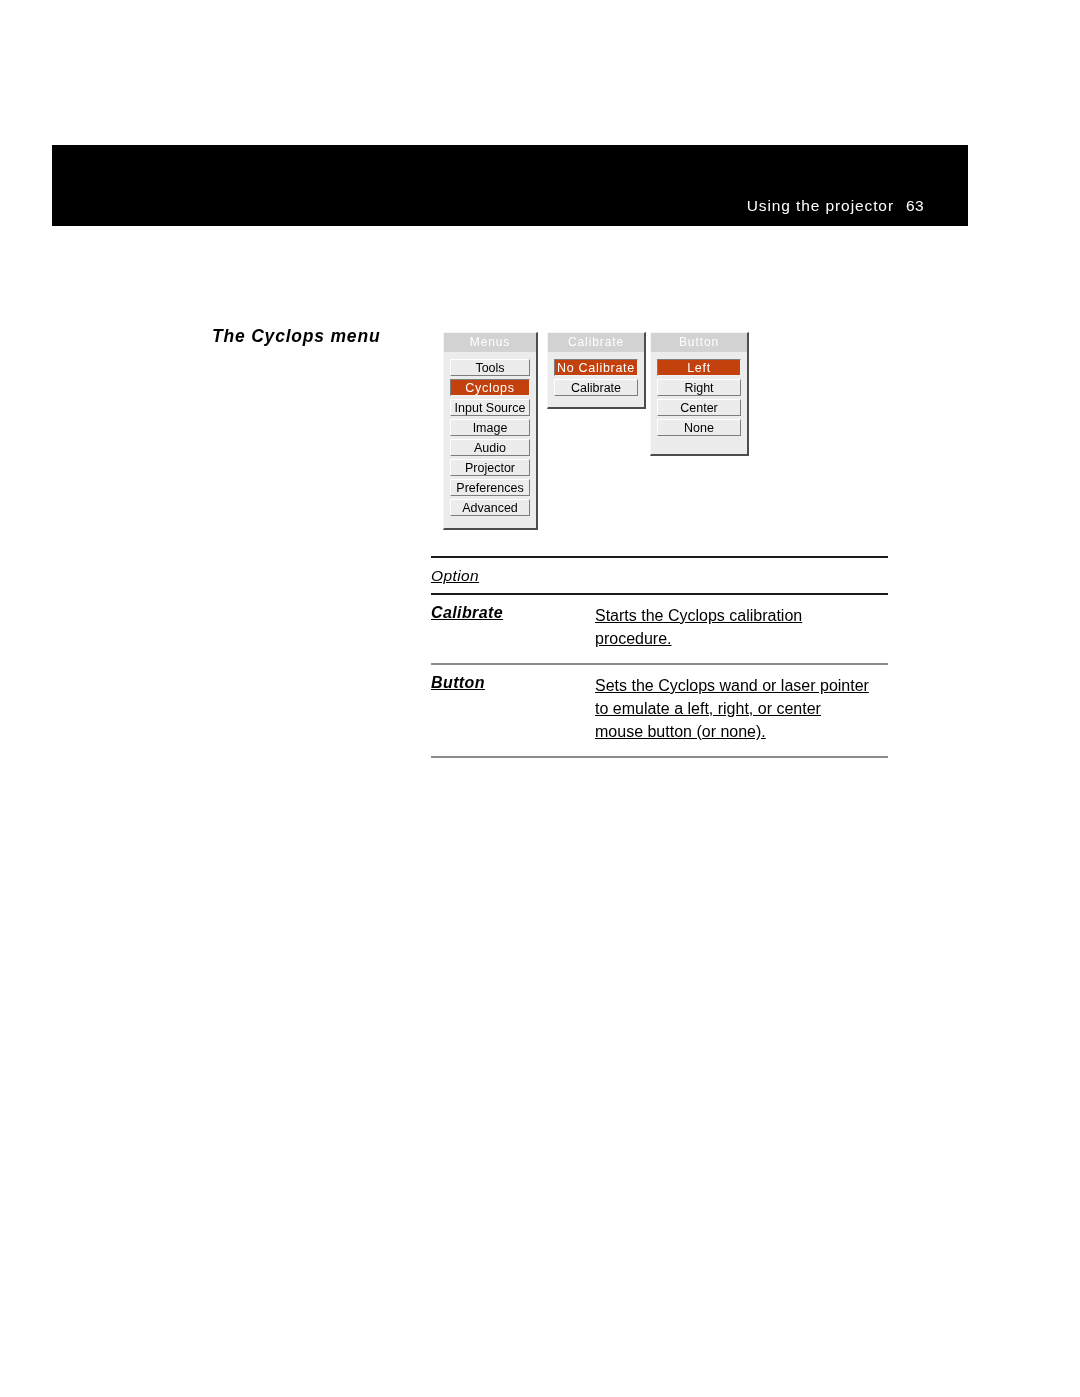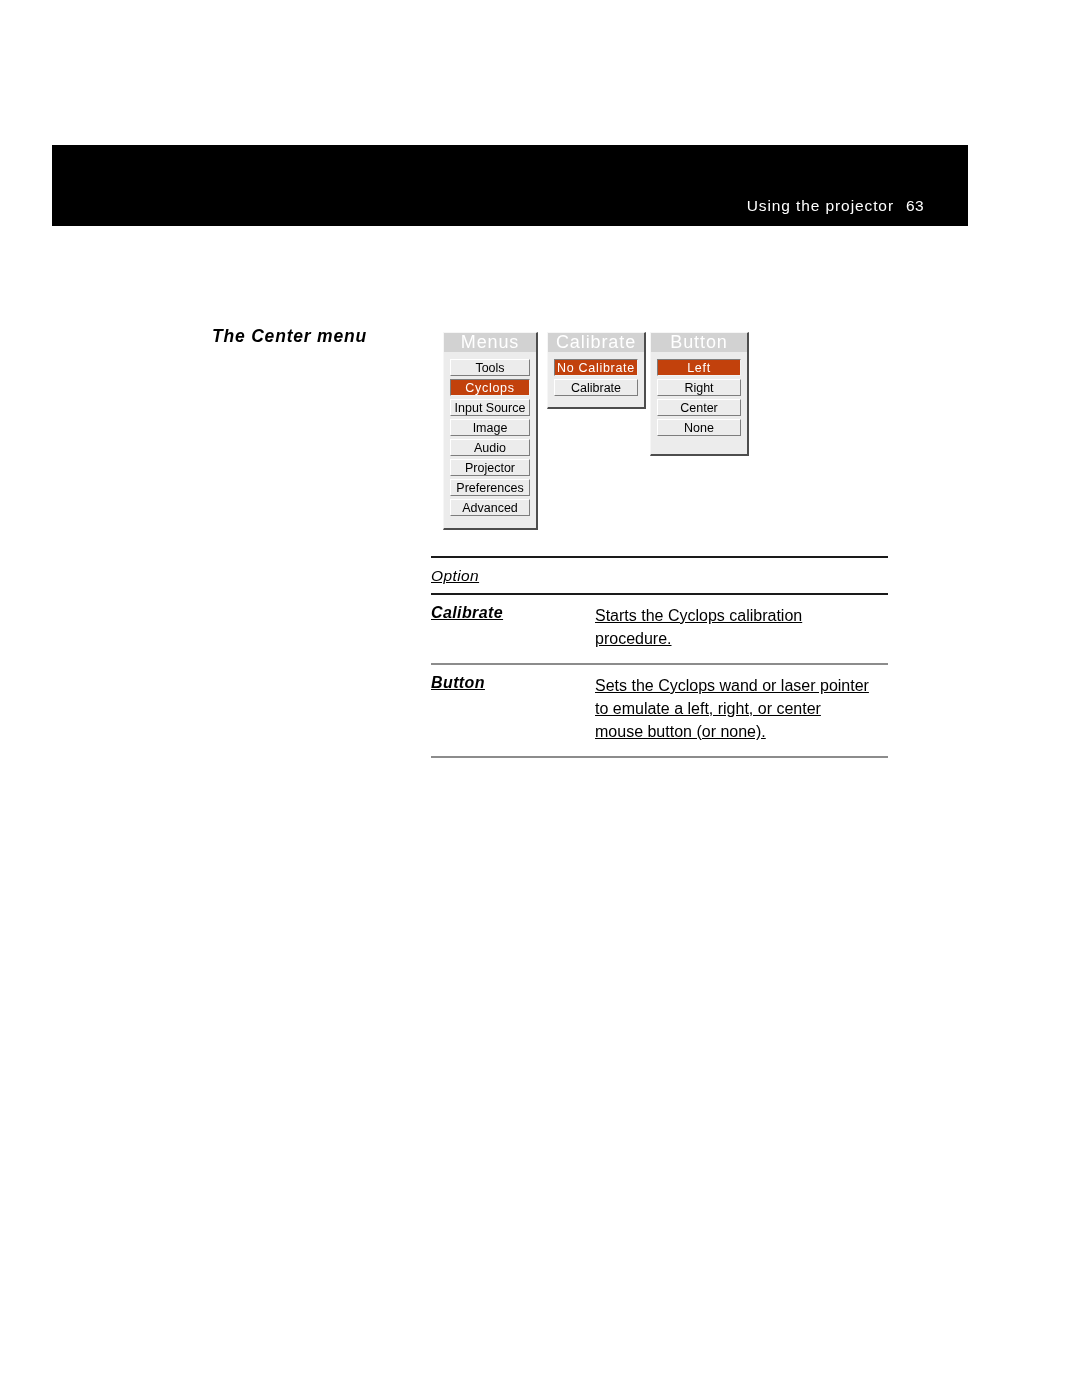--- a/index.html
+++ b/index.html
@@ -70,21 +70,21 @@
     border-right: 2px solid #4d4d4d;
     border-bottom: 2px solid #4d4d4d;
     box-sizing: border-box;
   }
   .panel-title {
     height: 19px;
     line-height: 19px;
     text-align: center;
     background: #d2d2d2;
     color: #ffffff;
-    font-size: 18px;
+    font-size: 12px;
     letter-spacing: 0.9px;
   }
   .panel-body {
     padding: 7px 6px 6px 6px;
   }
   .menu-item {
     height: 17px;
     line-height: 16px;
     text-align: center;
     font-size: 12.5px;
@@ -183,21 +183,21 @@
 </style>
 </head>
 <body>
 
 <div id="header-band">
   <div id="header-title">
     <span>Using the projector</span><span id="header-page-number">63</span>
   </div>
 </div>
 
-<div id="section-heading">The Center menu</div>
+<div id="section-heading">The Cyclops menu</div>
 
 <div id="menu-figure">
 
   <div class="panel" id="panel-menus">
     <div class="panel-title">Menus</div>
     <div class="panel-body">
       <div class="menu-item">Tools</div>
       <div class="menu-item selected">Cyclops</div>
       <div class="menu-item">Input Source</div>
       <div class="menu-item">Image</div>

